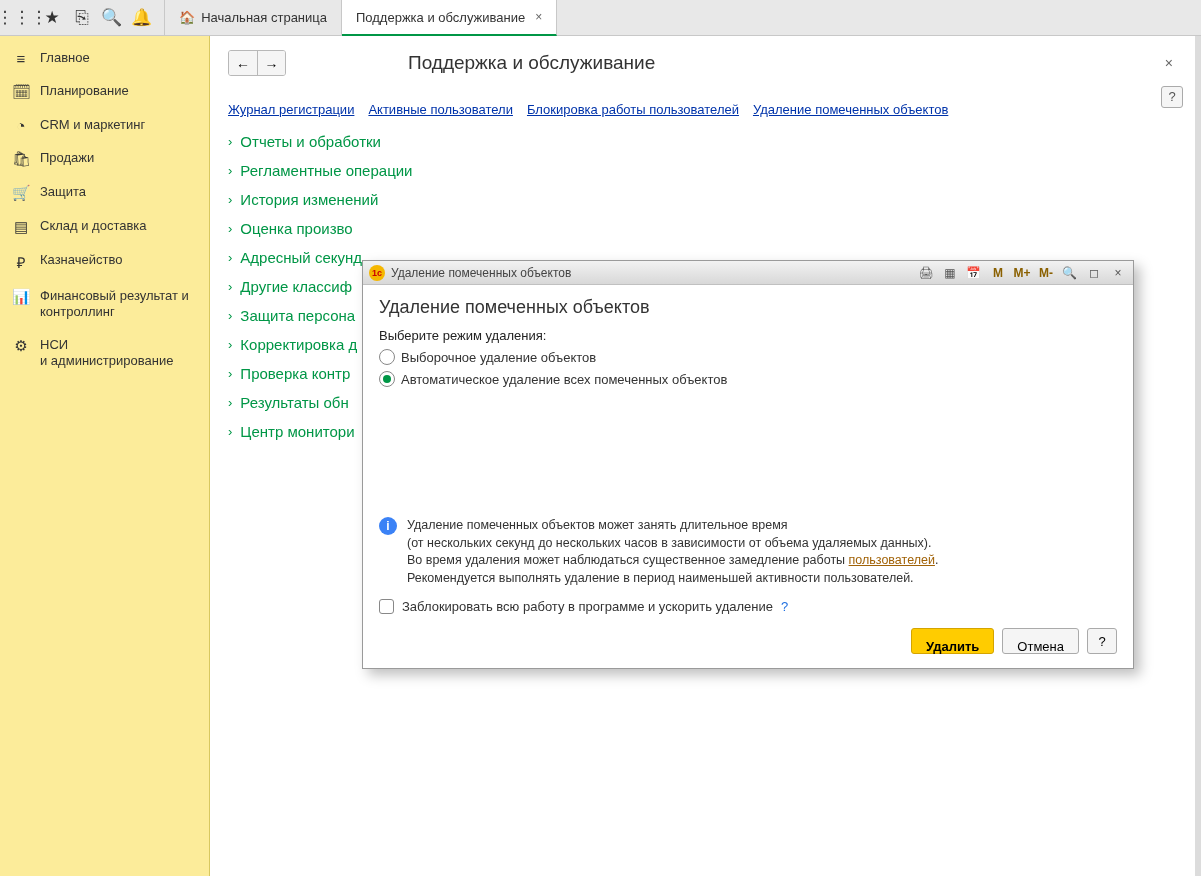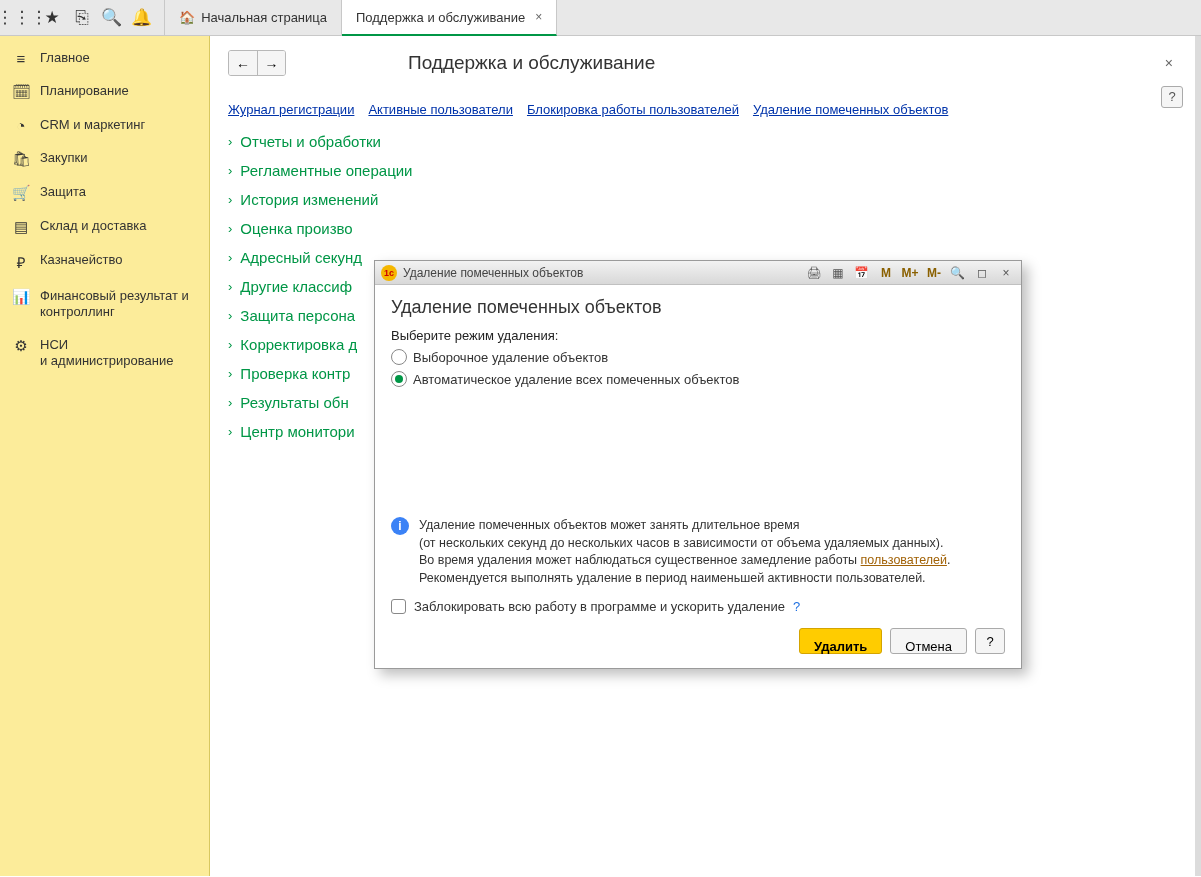--- a/index.html
+++ b/index.html
@@ -88,25 +88,24 @@
     font-size:15px;
     cursor:pointer;
   }
   .tree-item .chev { color:#009646; font-size:13px;}
   .tree-item .lbl { }
 
   
   .modal {
     position:absolute;
     left:362px; top:260px;  
-    width:648px;
+    width:772px;
     background:#fff;
     border:1px solid #9a9a9a;
     box-shadow:6px 6px 12px rgba(0,0,0,0.25);
-    margin-left:12px;
   }
   .modal-titlebar {
     height:24px;
     background:linear-gradient(#f2f2f2,#d8d8d8);
     border-bottom:1px solid #c0c0c0;
     display:flex; align-items:center;
     padding:0 6px;
     font-size:12px; color:#444;
     gap:6px;
   }
@@ -182,21 +181,21 @@
       <div class="sidebar-item">
         <span class="icon">🗓</span>
         <span class="label" style="white-space: pre-line;">Планирование</span>
       </div>
       <div class="sidebar-item">
         <span class="icon">◔</span>
         <span class="label" style="white-space: pre-line;">CRM и маркетинг</span>
       </div>
       <div class="sidebar-item">
         <span class="icon">🛍</span>
-        <span class="label" style="white-space: pre-line;">Закупки</span>
+        <span class="label" style="white-space: pre-line;">Продажи</span>
       </div>
       <div class="sidebar-item">
         <span class="icon">🛒</span>
         <span class="label" style="white-space: pre-line;">Защита</span>
       </div>
       <div class="sidebar-item">
         <span class="icon">▤</span>
         <span class="label" style="white-space: pre-line;">Склад и доставка</span>
       </div>
       <div class="sidebar-item">

